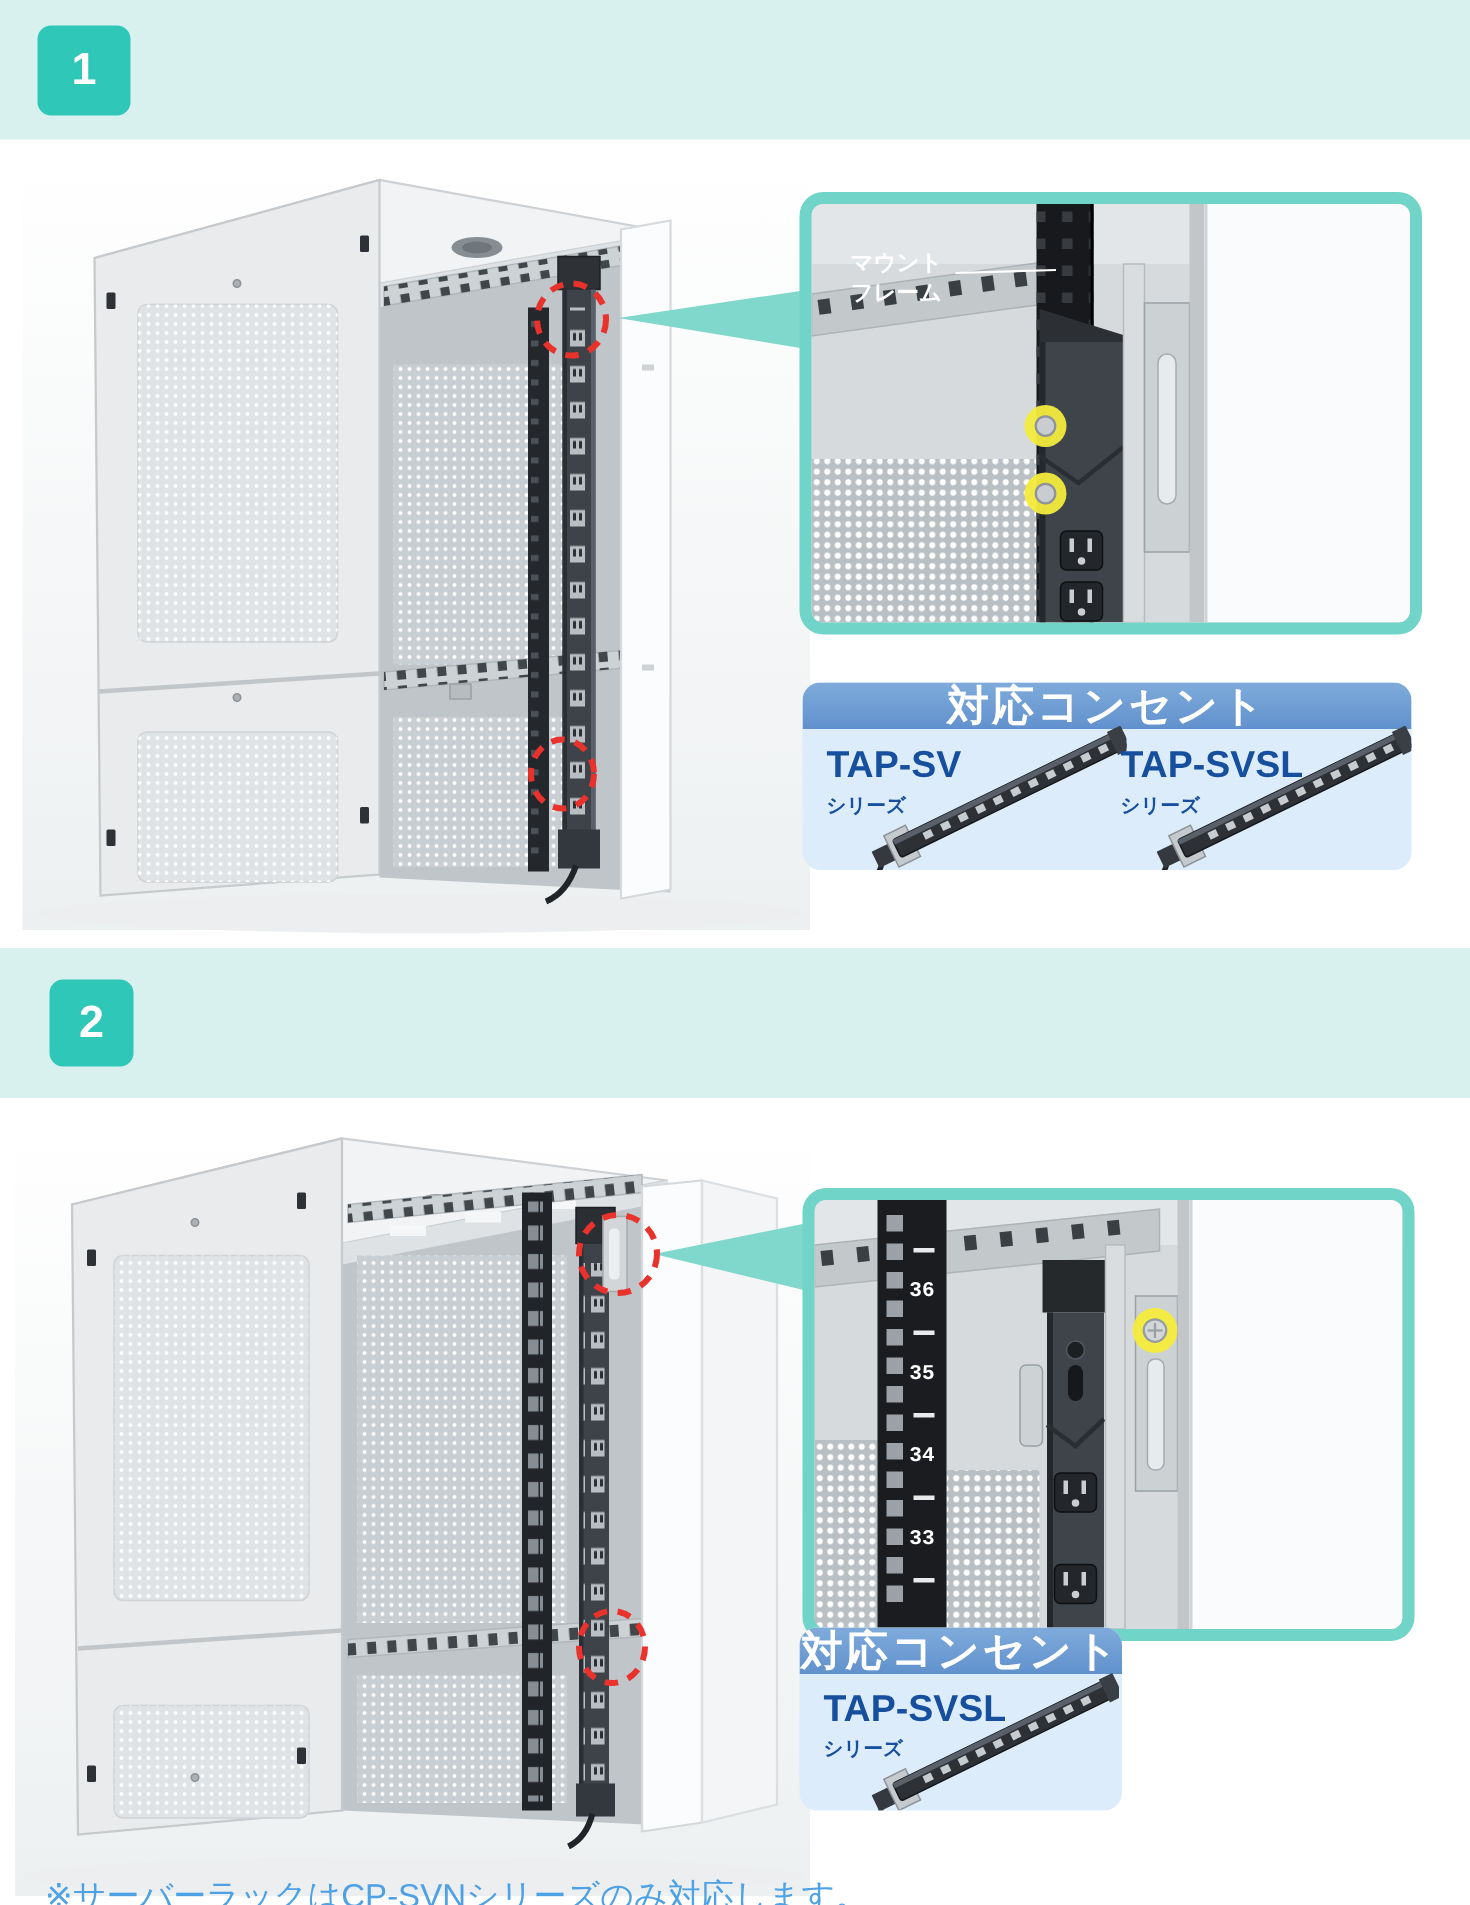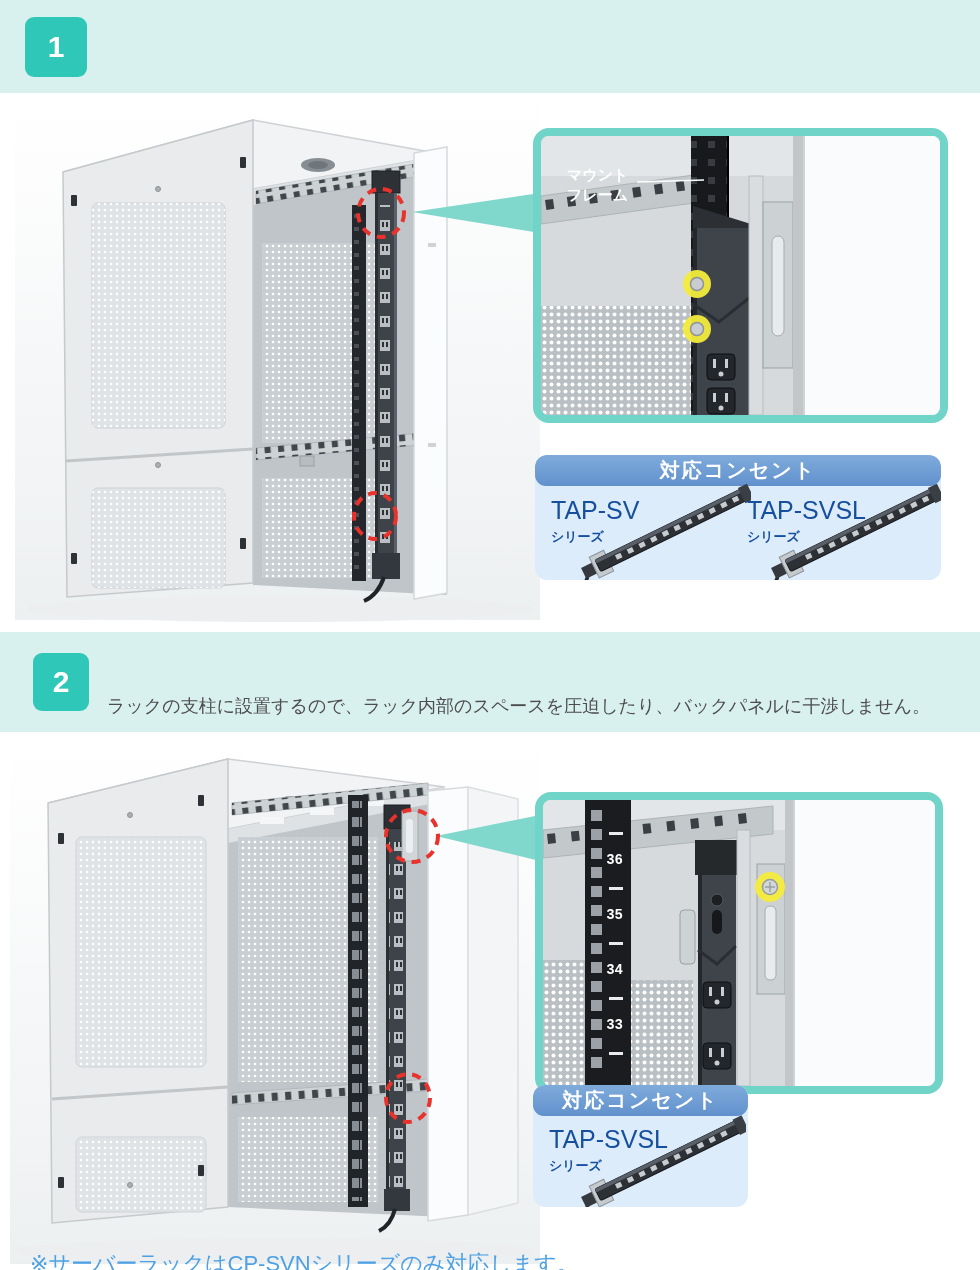--- a/index.html
+++ b/index.html
@@ -28,23 +28,23 @@
   .detail-panel{position:absolute;border:8px solid #70d4c8;border-radius:16px;
                 overflow:hidden;background:#d6dadd;font-family:Liberation Mono, monospace;}
   #detail1{left:533px;top:128px;width:399px;height:279px;}
   #detail2{left:535px;top:792px;width:392px;height:286px;}
   .detail-panel svg{display:block;}
 
   .outlet-panel{position:absolute;border-radius:12px;overflow:hidden;background:#dcecfa;}
   #outlet1{left:535px;top:455px;width:406px;height:125px;}
   #outlet2{left:533px;top:1085px;width:215px;height:122px;}
   .op-head{height:31px;background:linear-gradient(#7fabdb,#6191cd);color:#ffffff;
-           font-size:20px;font-weight:bold;text-align:center;line-height:31px;letter-spacing:2px;border-radius:11px;}
+           font-size:28px;font-weight:bold;text-align:center;line-height:31px;letter-spacing:2px;}
   .op-body{position:relative;height:calc(100% - 31px);}
-  .p-name{position:absolute;font-size:25px;font-weight:normal;color:#164f9e;white-space:nowrap;}
+  .p-name{position:absolute;font-size:25px;font-weight:bold;color:#164f9e;white-space:nowrap;}
   .p-series{position:absolute;font-size:13px;font-weight:bold;color:#164f9e;white-space:nowrap;}
   #outlet1 .p1-name{left:16px;top:10px;} #outlet1 .p1-series{left:16px;top:42px;}
   #outlet1 .p2-name{left:212px;top:10px;} #outlet1 .p2-series{left:212px;top:42px;}
   #outlet2 .p1-name{left:16px;top:9px;}  #outlet2 .p1-series{left:16px;top:41px;}
   .strip-img{position:absolute;}
   #outlet1 .s1{left:46px;top:-2px;} #outlet1 .s2{left:236px;top:-2px;}
   #outlet2 .s1{left:48px;top:-1px;}
 
   .footnote{position:absolute;left:30px;top:1227px;font-size:22px;font-weight:500;
             color:#4da1e4;white-space:nowrap;}
@@ -281,21 +281,20 @@
               <rect x="137" y="4.5" width="6" height="5"></rect>
             <rect x="150" y="4.5" width="6" height="5"></rect>
           </g>
         </g>
       </svg>
     </div>
   </div>
 
   <header class="sec-head" id="head2">
     <div class="badge">2</div>
-    <p class="sec-sub">ラックの支柱に設置するので、ラック内部のスペースを圧迫したり、バックパネルに干渉しません。</p>
   </header>
 
   <div class="rack-fig" id="rackfig2">
   <svg width="540" height="533" viewBox="0 0 540 533">
     <defs>
       <linearGradient id="bgB" x1="0" y1="0" x2="0" y2="1">
         <stop offset="0" stop-color="#ffffff"></stop>
             <stop offset="1" stop-color="#edf0f1"></stop>
       </linearGradient>
       <pattern id="dotsB" width="6" height="6" patternUnits="userSpaceOnUse">

